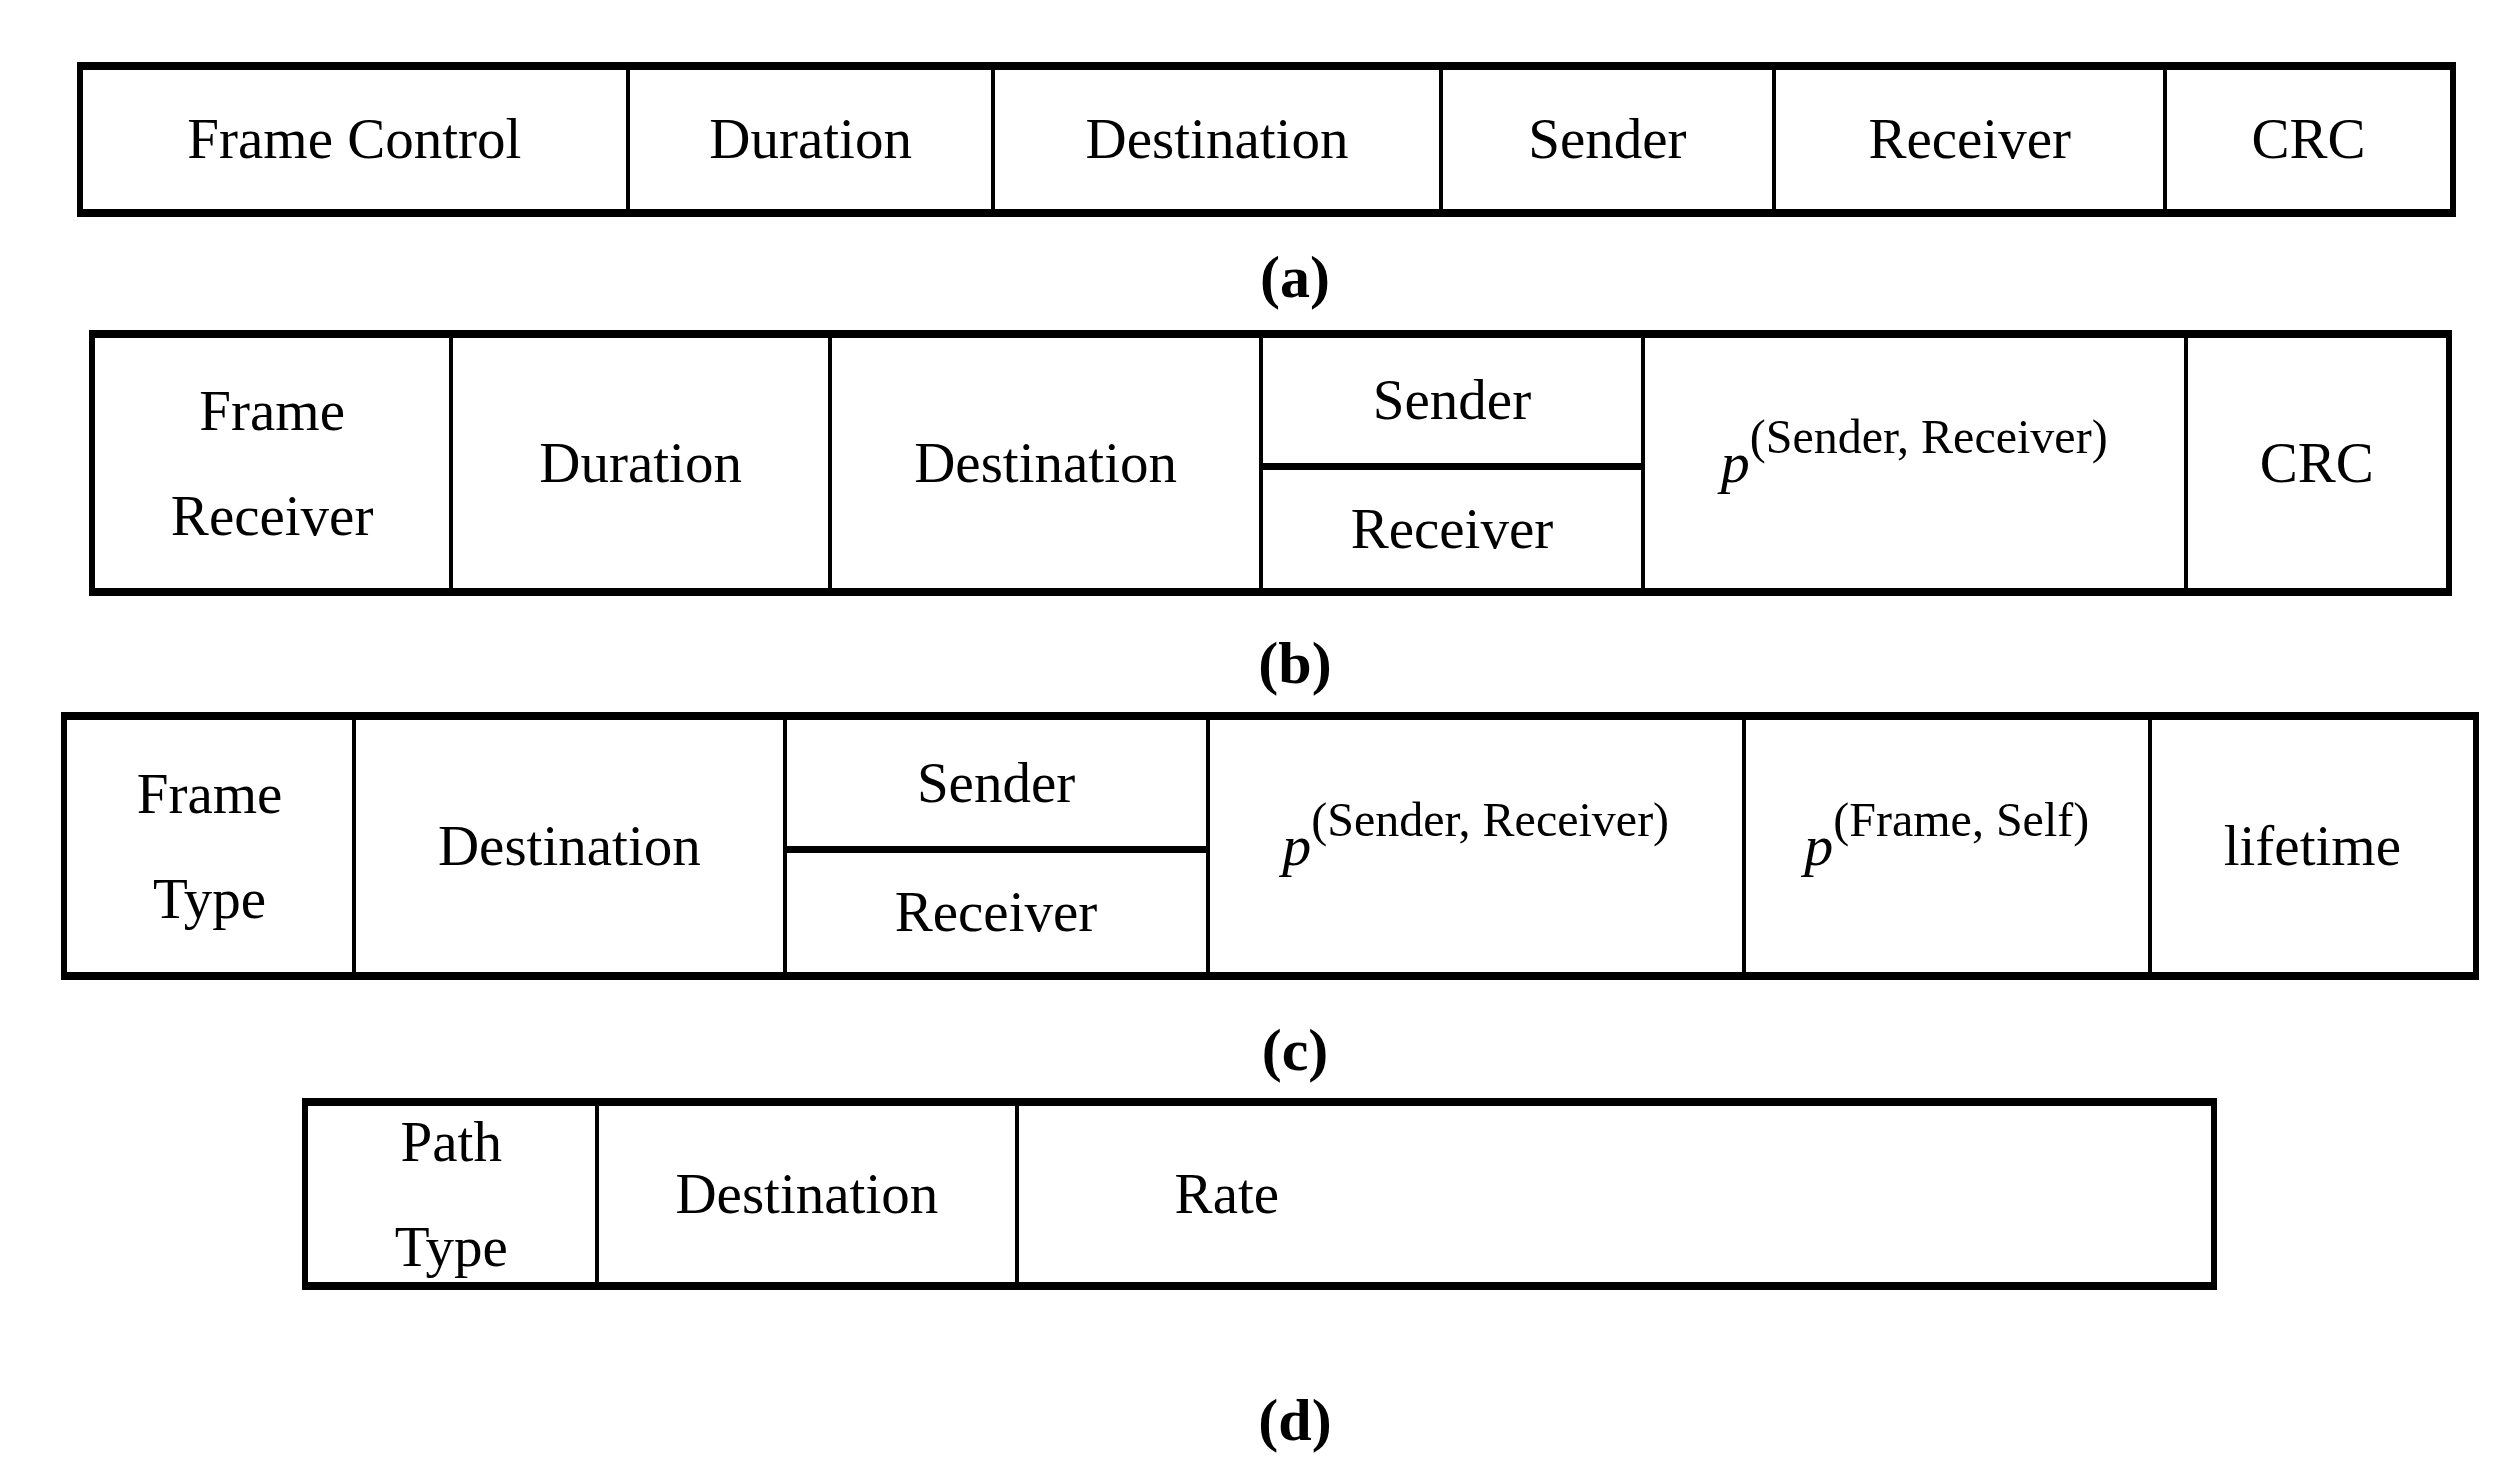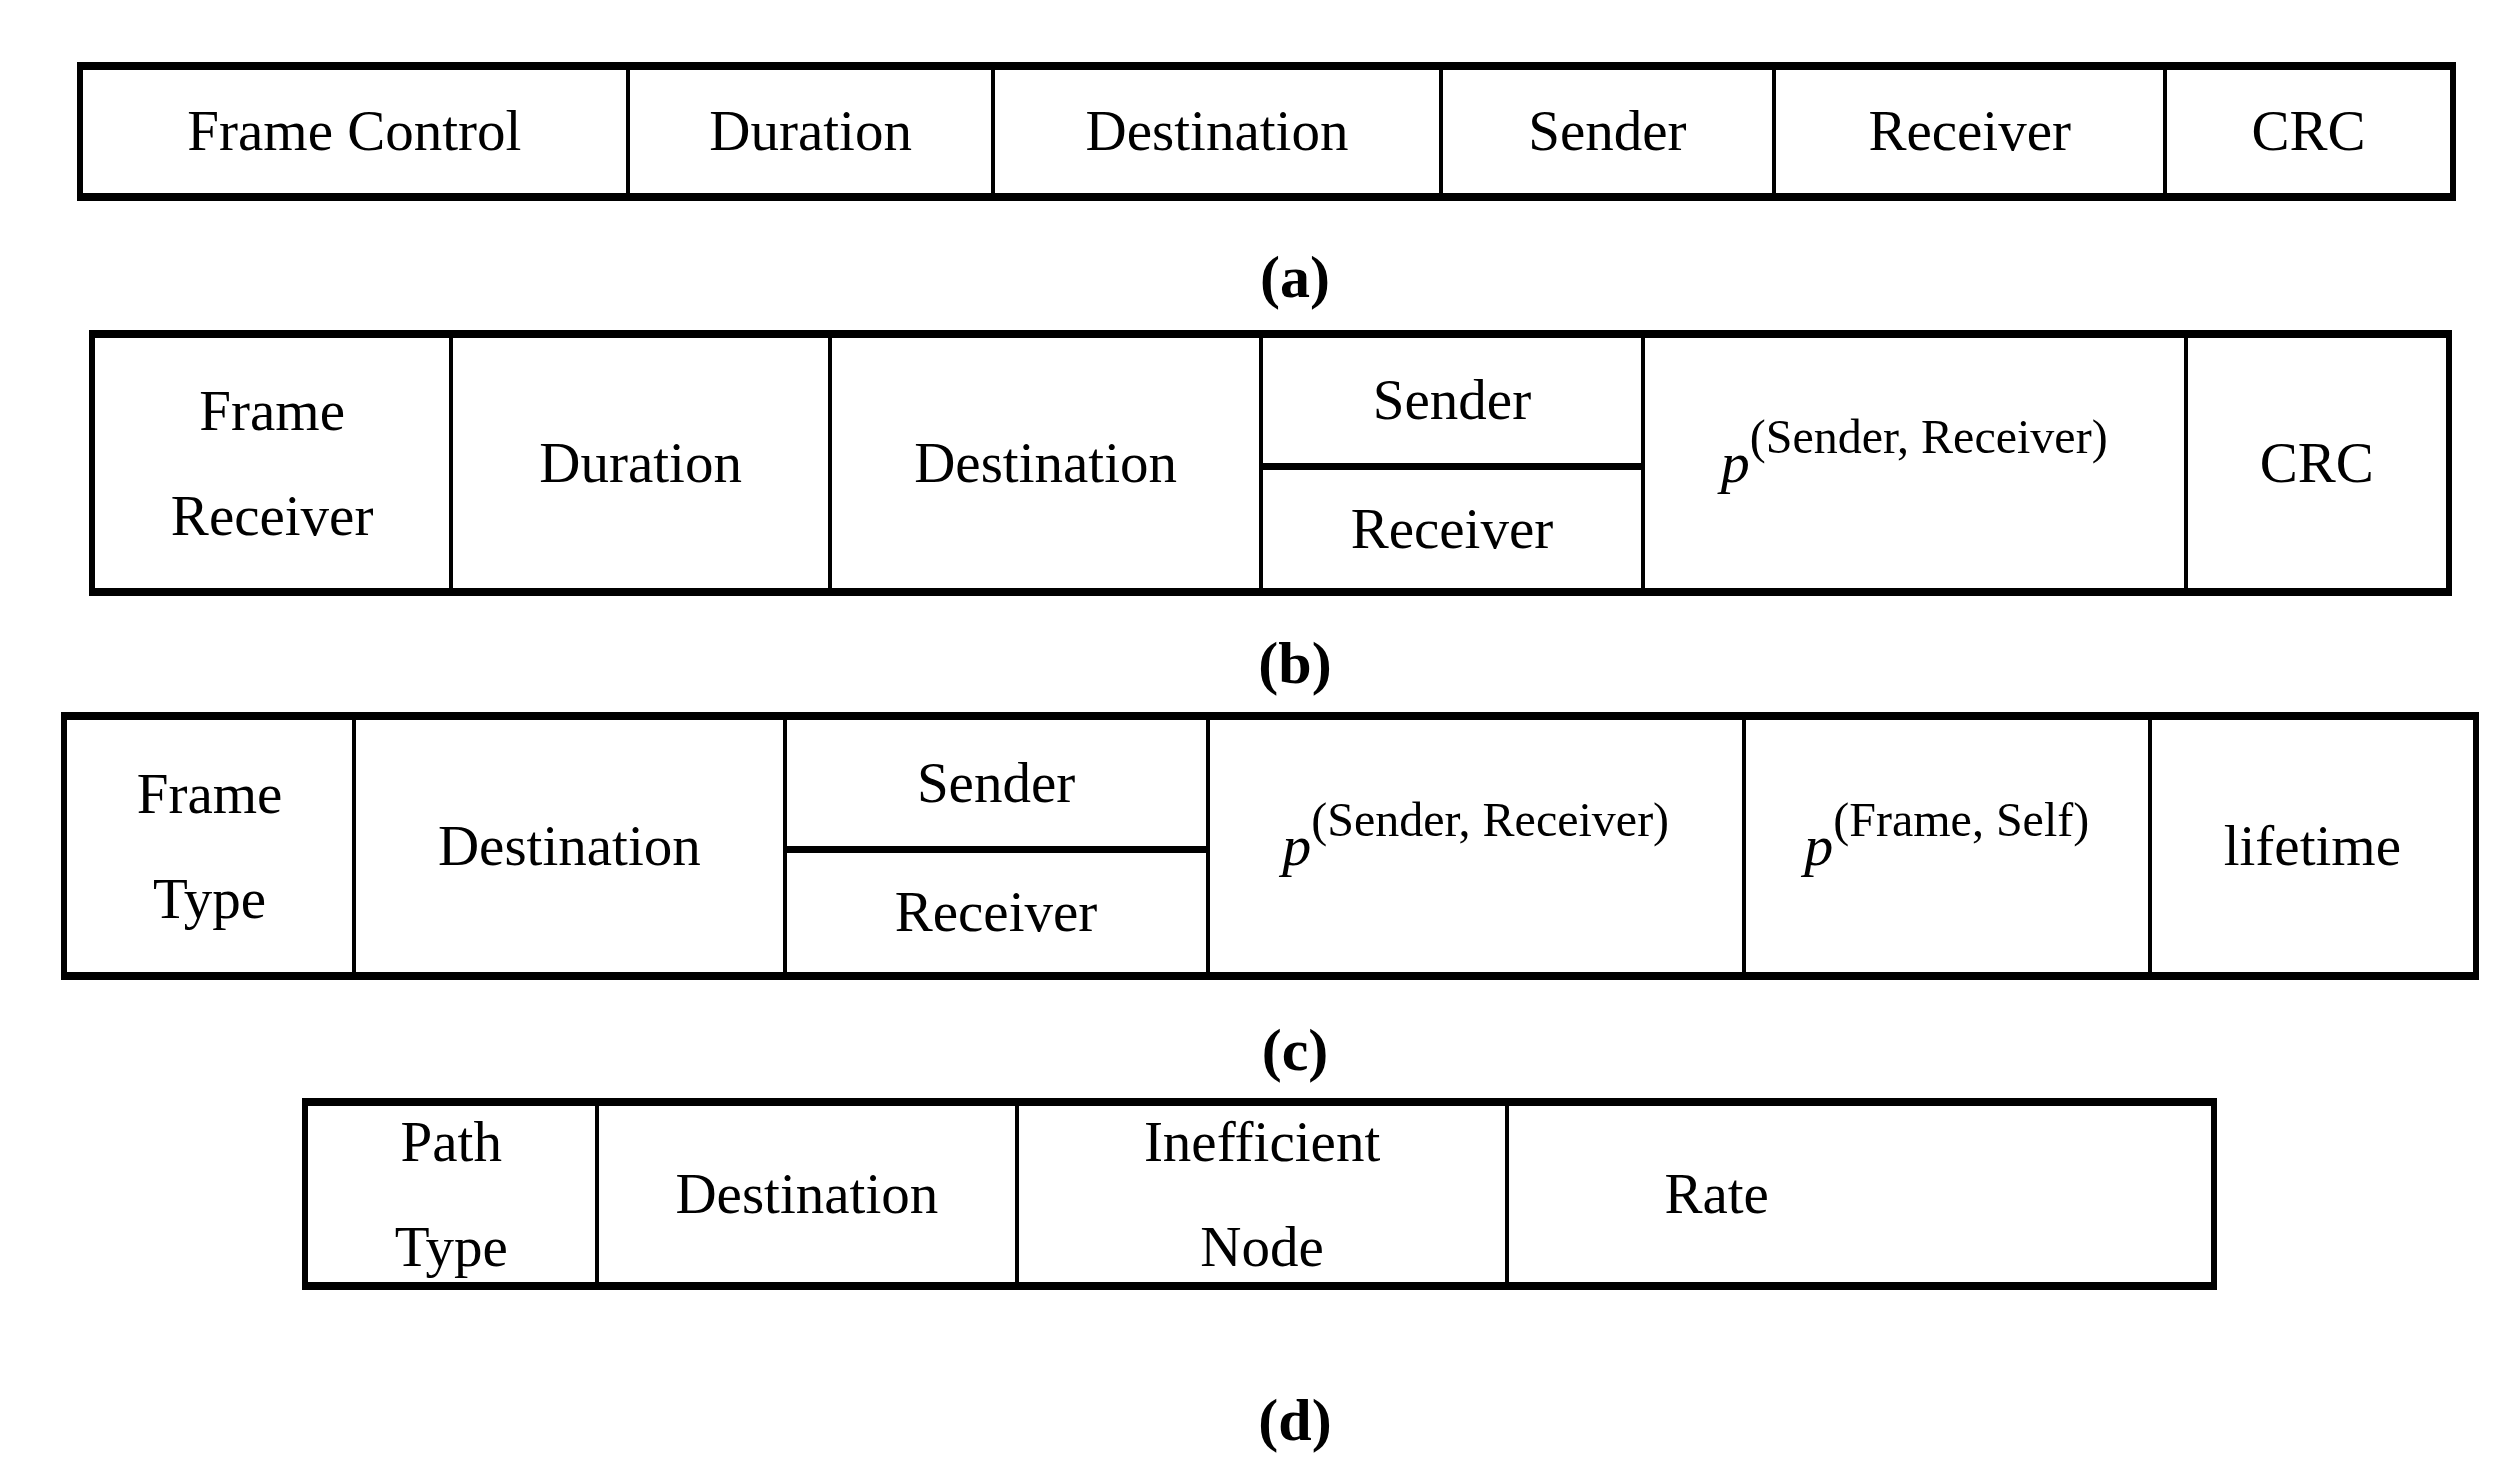--- a/index.html
+++ b/index.html
@@ -69,21 +69,21 @@
   .fig-label {
     position: absolute;
     left: 0;
     width: 100%;
     text-align: center;
     font-weight: bold;
     font-size: 60px;
     transform: translateX(45px);
   }
   
-  #table-a { left: 77px;  top: 62px;   width: 2379px; height: 139px; }
+  #table-a { left: 77px;  top: 62px;   width: 2379px; height: 155px; }
   #label-a { top: 243px; }
   
   #table-b { left: 89px;  top: 330px;  width: 2363px; height: 266px; }
   #label-b { top: 629px; }
   
   #table-c { left: 61px;  top: 712px;  width: 2418px; height: 268px; }
   #label-c { top: 1016px; }
   
   #table-d { left: 302px; top: 1098px; width: 1915px; height: 192px; }
   #label-d { top: 1386px; }
@@ -175,24 +175,20 @@
   <div class="fig-label" id="label-c">(c)</div>
 
   <div class="ftable" id="table-d">
     <div class="cell first two-line" style="flex:0 0 15.06%">
       <span>Path</span>
       <span>Type</span>
     </div>
     <div class="cell" style="flex:0 0 22.10%">
         <span>Destination</span>
       </div>
-    <div class="cell two-line" style="flex:0 0 25.74%">
-      <span>Inefficient</span>
-      <span>Node</span>
-    </div>
     <div class="cell two-line" style="flex:0 0 22.04%">
       <span>Rate</span>
     </div>
   </div>
   <div class="fig-label" id="label-d">(d)</div>
 
 </div>
 
 
 </body></html>

